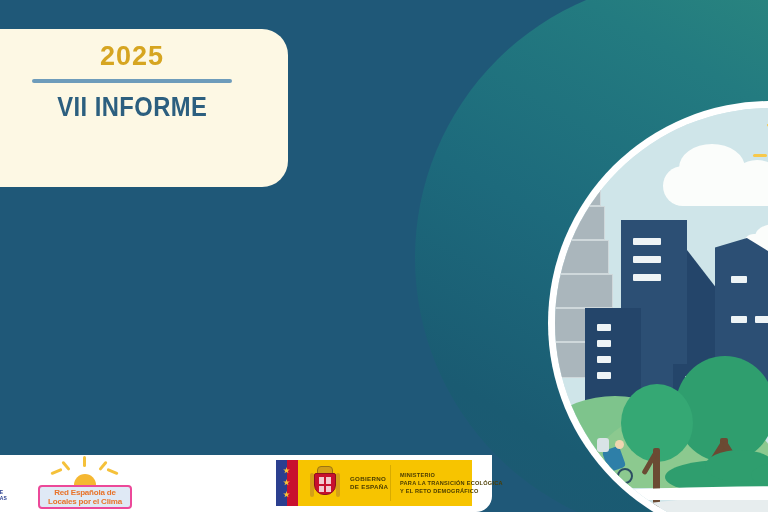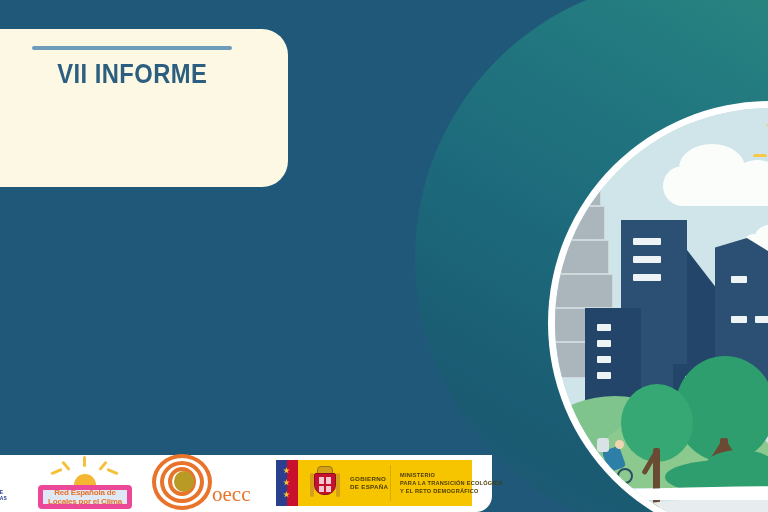--- a/index.html
+++ b/index.html
@@ -82,21 +82,21 @@
   }
   .cut-txt{font-size:5px;font-weight:bold;color:#2b3f8f;line-height:1.25;
            margin-left:-4px;letter-spacing:0.2px;white-space:nowrap;}
 
   
   .recc{position:absolute;left:36px;top:456px;width:98px;height:54px;}
   .recc-sunc{position:absolute;left:38px;top:18px;width:22px;height:11px;
              border-radius:11px 11px 0 0;background:#f5b731;}
   .recc-ray{position:absolute;background:#f5c13a;border-radius:2px;transform-origin:50% 100%;}
   .recc-box{position:absolute;left:2px;top:29px;width:94px;height:24px;
-            background:#dfe9f5;border:5px solid #ec4899;border-radius:4px;box-sizing:border-box;
+            background:#dfe9f5;border:2px solid #ec4899;border-radius:4px;box-sizing:border-box;
             display:flex;flex-direction:column;align-items:center;justify-content:center;}
   .recc-l1,.recc-l2{color:#e8732a;font-size:8px;font-weight:bold;line-height:1.15;
                     letter-spacing:-0.2px;white-space:nowrap;}
 
   
   .oecc{position:absolute;left:152px;top:452px;width:112px;height:58px;}
   .oring{position:absolute;border-radius:50%;box-sizing:border-box;border:4px solid #e8732a;}
   .ocen{position:absolute;border-radius:50%;background:#b89a24;}
   .otxt{position:absolute;left:60px;top:32px;color:#e8732a;font-size:21px;
         font-family:"Liberation Serif", serif;letter-spacing:0px;line-height:1;}
@@ -250,20 +250,21 @@
         <div class="cyclist-body" style="left:50px;top:340px;width:18px;height:22px;
              transform:rotate(-20deg);border-radius:4px;"></div>
         <div class="cyclist-head" style="left:60px;top:332px;width:9px;height:9px;"></div>
         <div class="cyclist-body" style="left:42px;top:330px;width:12px;height:14px;
              background:#d9e3e6;border-radius:3px;"></div>
       </div>
     </div>
   </div>
 
   <div class="title-card">
+    <div class="year">2025</div>
     <div class="rule"></div>
     <div class="report-title">VII INFORME</div>
   </div>
 
   <div class="logo-bar"></div>
 
   <div class="logo-cut">
     <div>
       <div class="cut-txt">DE</div>
       <div class="cut-txt">DAS</div>
@@ -278,27 +279,20 @@
       <div class="recc-ray" style="left:32px;top:3px;width:3px;height:11px;transform:rotate(-40deg);"></div>
       <div class="recc-ray" style="left:15px;top:14px;width:12px;height:3px;transform:rotate(-22deg);"></div>
       <div class="recc-sunc"></div>
     </div>
     <div class="recc-box">
       <div class="recc-l1">Red Española de</div>
       <div class="recc-l2">Locales por el Clima</div>
     </div>
   </div>
 
-  <div class="oecc">
-    <div class="oring" style="left:0px;top:2px;width:60px;height:56px;"></div>
-    <div class="oring" style="left:8px;top:9px;width:44px;height:42px;"></div>
-    <div class="oring" style="left:16px;top:15px;width:28px;height:29px;"></div>
-    <div class="ocen" style="left:22px;top:19px;width:20px;height:21px;"></div>
-    <div class="otxt">oecc</div>
-  </div>
 
   <div class="gob">
     <div class="gob-flag">
       <div class="star" style="top:7px;"></div>
       <div class="star" style="top:19px;"></div>
       <div class="star" style="top:31px;"></div>
     </div>
     <div class="gob-yellow">
       <div class="crest">
         <div class="crest-pil" style="left:0px;"></div>

